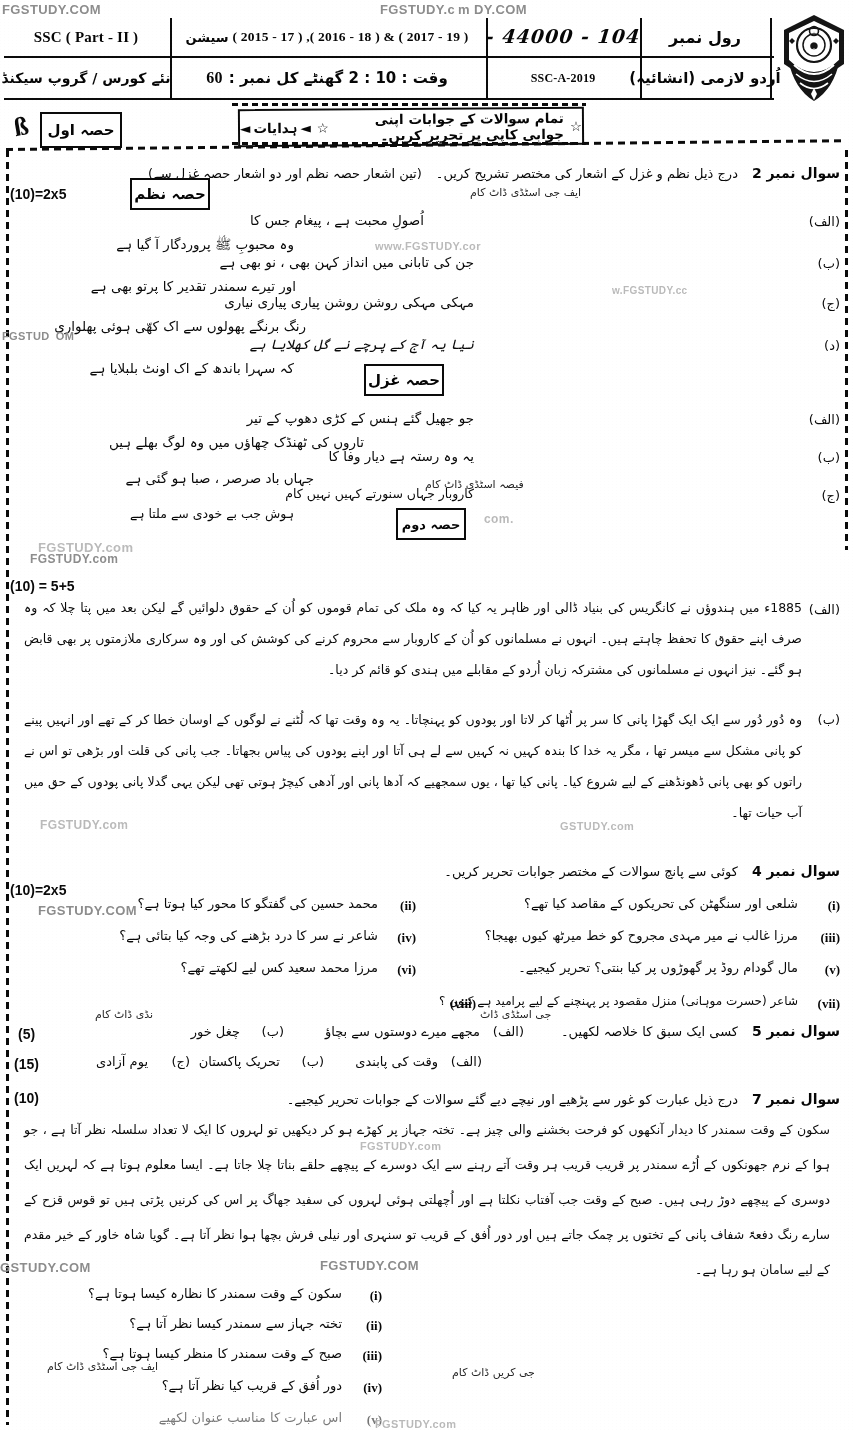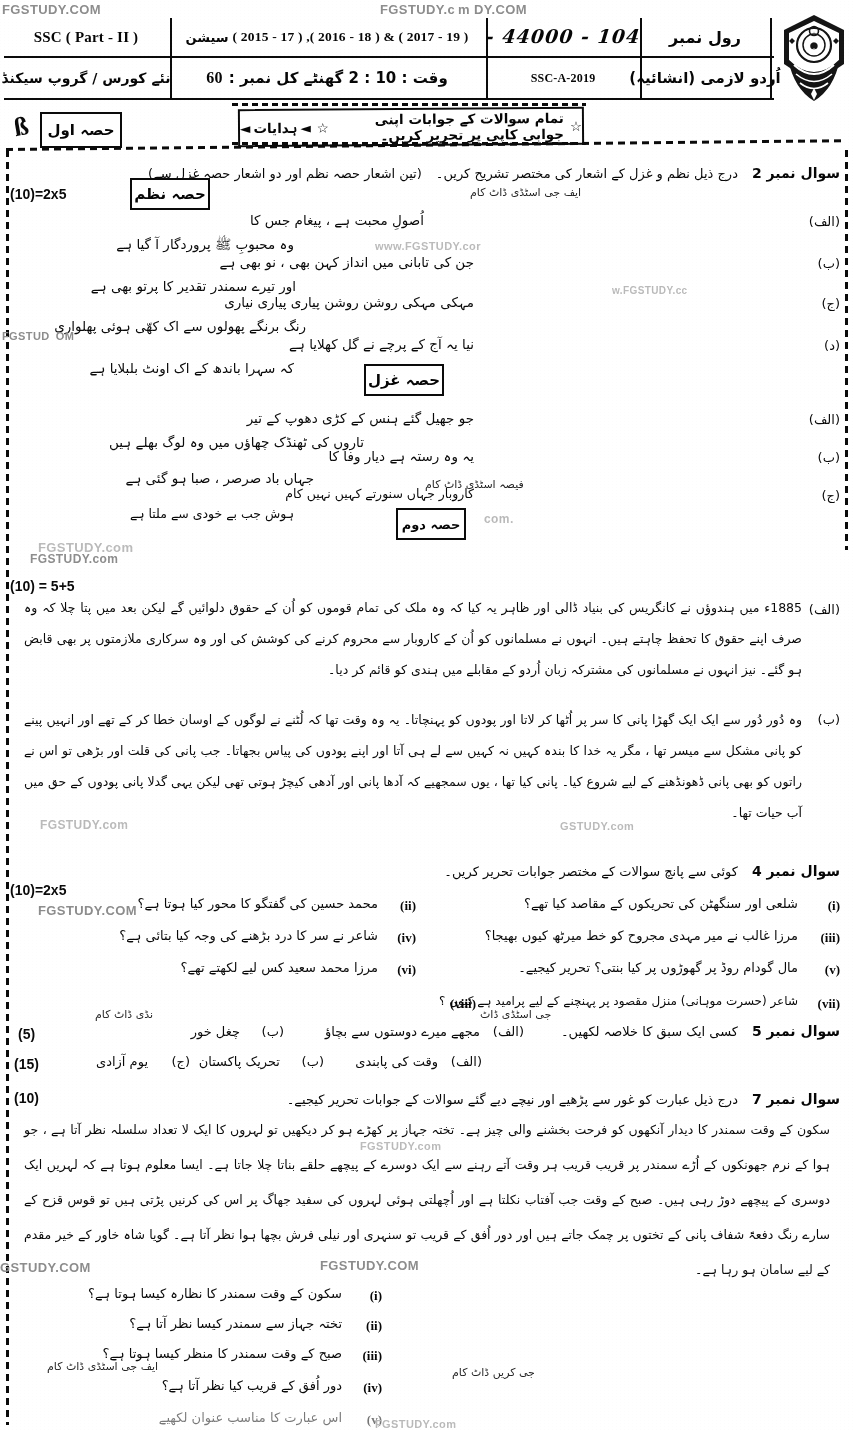--- a/index.html
+++ b/index.html
@@ -198,21 +198,21 @@
 
   <div class="label" style="right:14px;top:256px;">(ب)</div>
   <div class="verse" style="right:380px;top:254px;">جن کی تابانی میں انداز کہن بھی ، نو بھی ہے</div>
   <div class="verse" style="right:558px;top:278px;">اور تیرے سمندر تقدیر کا پرتو بھی ہے</div>
 
   <div class="label" style="right:14px;top:296px;">(ج)</div>
   <div class="verse" style="right:380px;top:294px;">مہکی مہکی روشن روشن پیاری پیاری نیاری</div>
   <div class="verse" style="right:548px;top:318px;">رنگ برنگے پھولوں سے اک کھّی ہوئی پھلواری</div>
 
   <div class="label" style="right:14px;top:338px;">(د)</div>
-  <div class="verse" style="right:380px;top:336px;">نیا یہ آج کے پرچے نے گل کھلایا ہے</div>
+  <div class="verse" style="right:380px;top:336px;font-style:italic;">نیا یہ آج کے پرچے نے گل کھلایا ہے</div>
   <div class="verse" style="right:560px;top:360px;">کہ سہرا باندھ کے اک اونٹ بلبلایا ہے</div>
 
   <div class="boxlbl" style="left:364px;top:364px;width:76px;height:28px;">
     <span class="u ink">حصہ غزل</span>
   </div>
 
   <div class="label" style="right:14px;top:412px;">(الف)</div>
   <div class="verse" style="right:380px;top:410px;">جو جھیل گئے ہنس کے کڑی دھوپ کے تیر</div>
   <div class="verse" style="right:490px;top:434px;">تاروں کی ٹھنڈک چھاؤں میں وہ لوگ بھلے ہیں</div>
 

